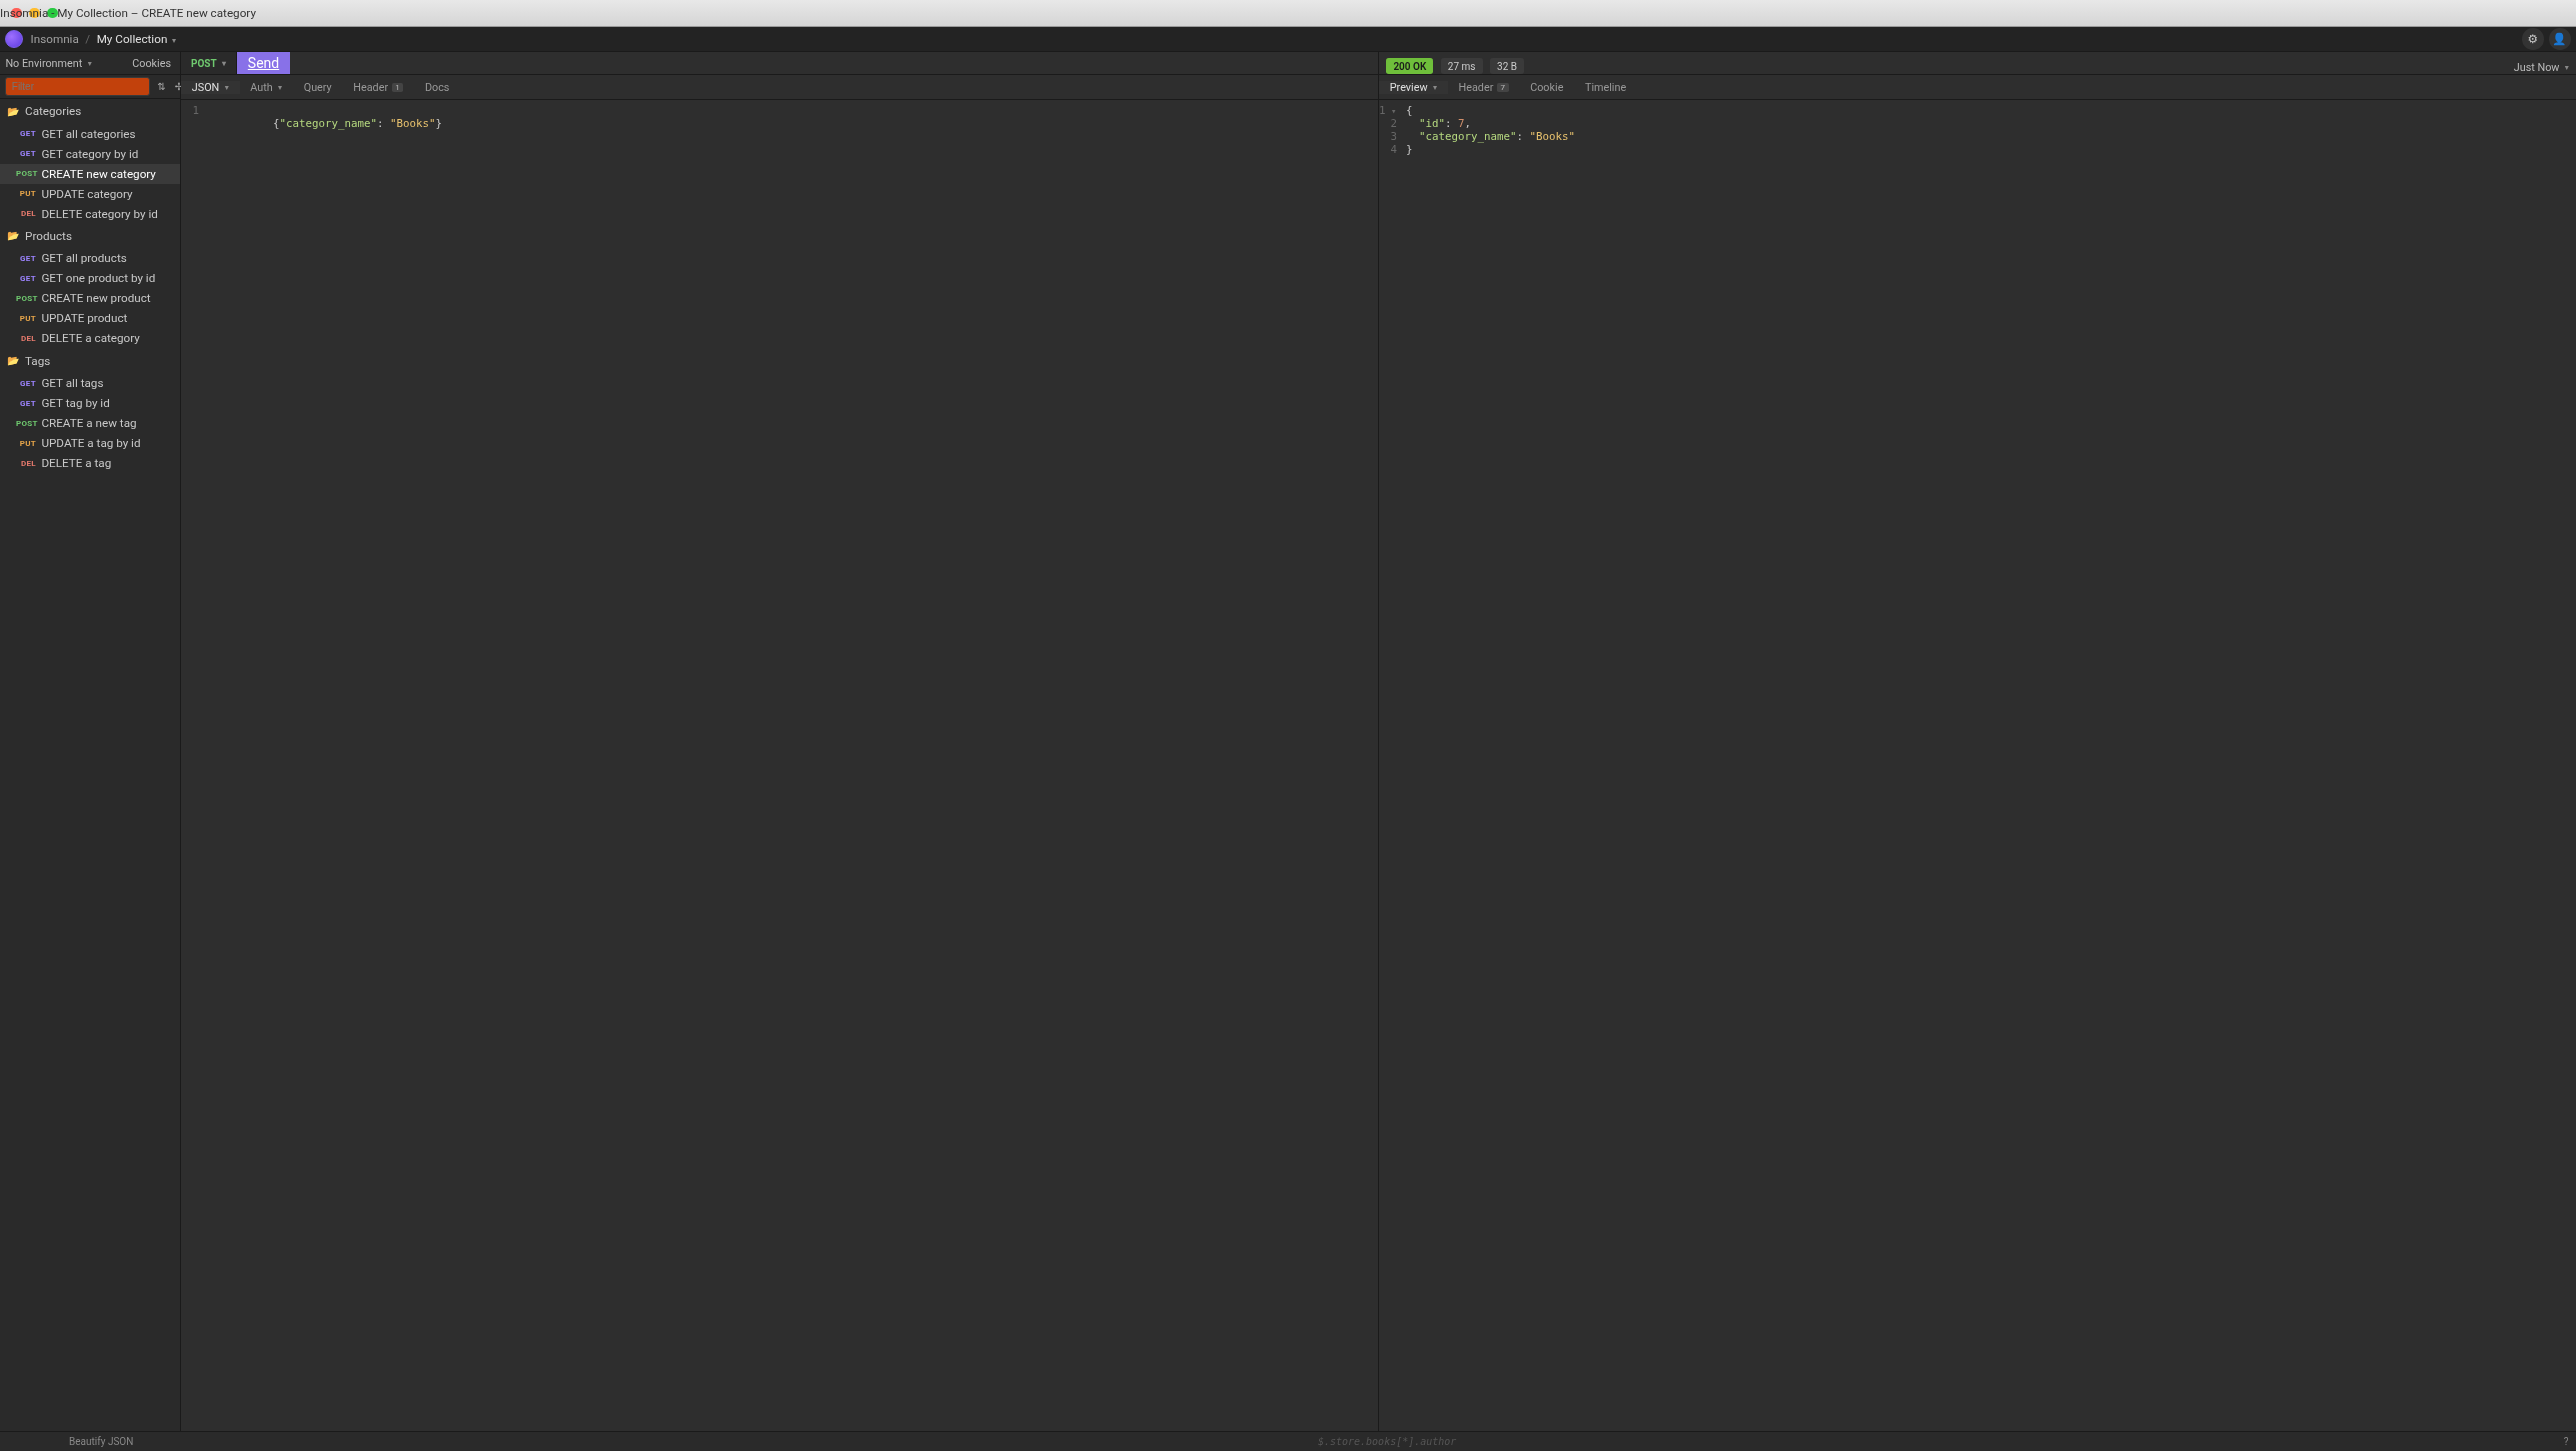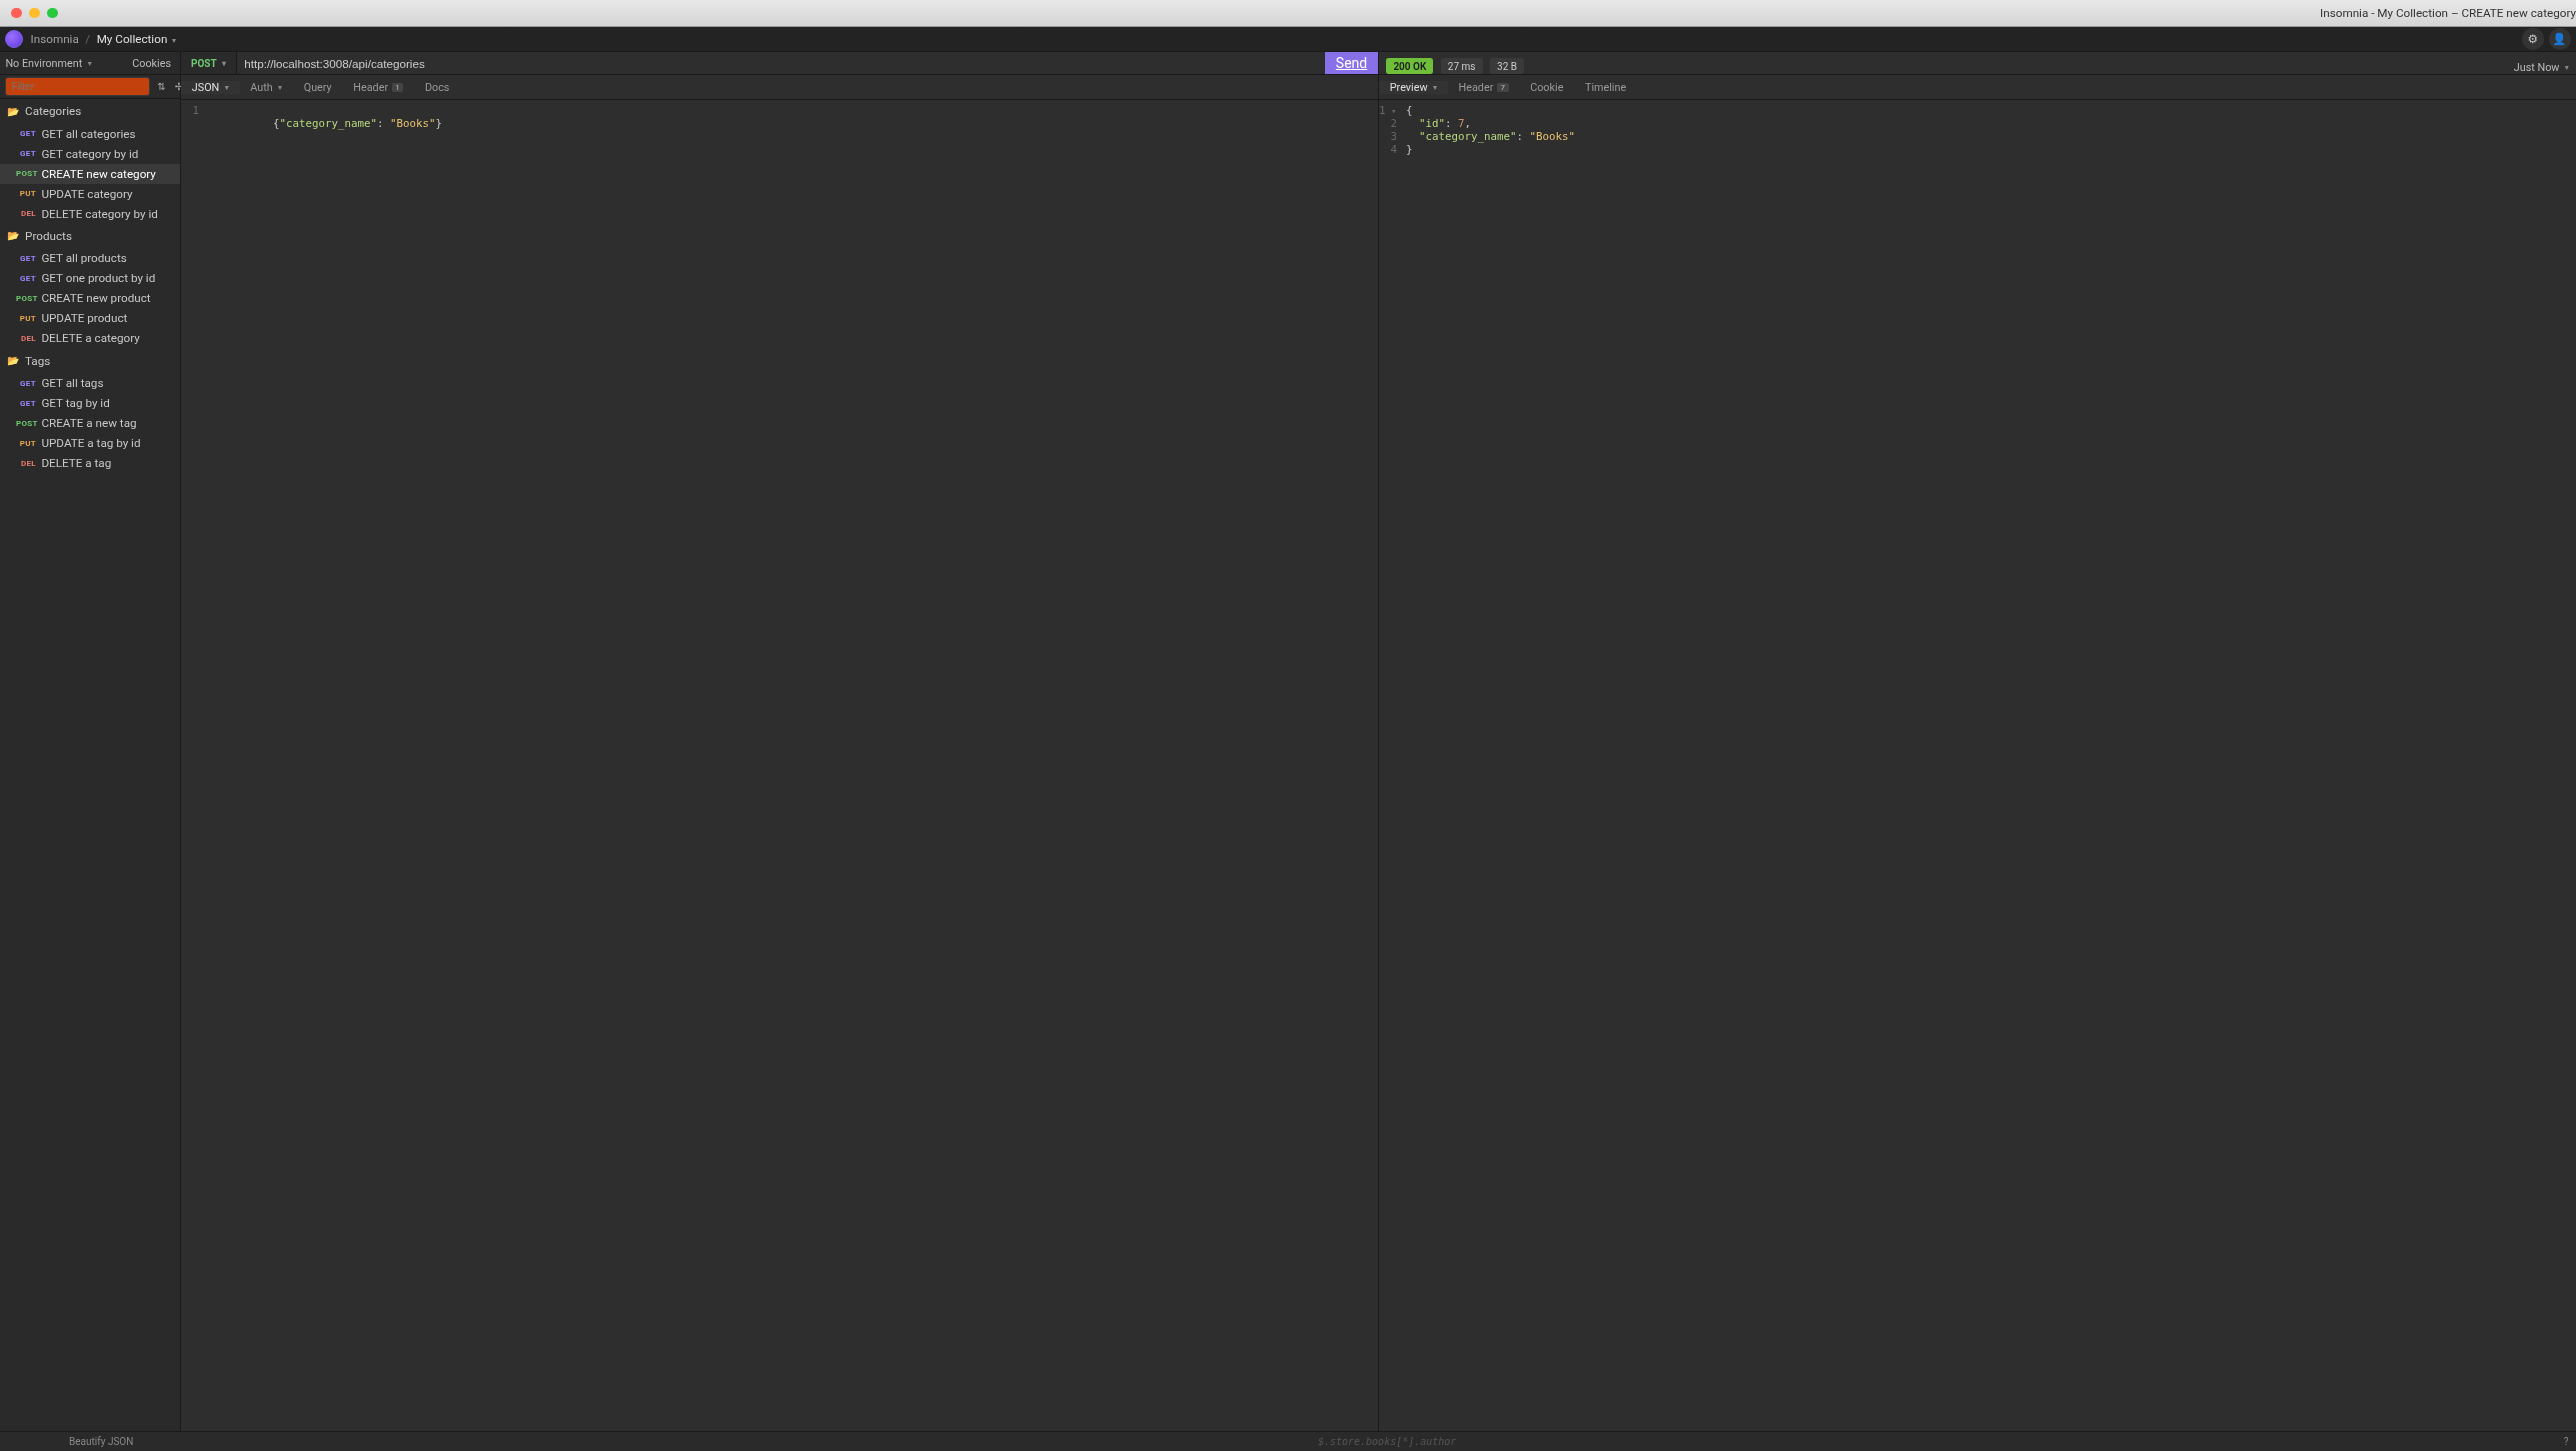--- a/index.html
+++ b/index.html
@@ -21,21 +21,21 @@
     align-items: center;
     position: relative;
     border-bottom: 0.9px solid #999;
   }
   .traffic-lights { display: flex; gap: 7.2px; padding-left: 10.8px; }
   .tl { width: 10.8px; height: 10.8px; border-radius: 50%; }
   .tl.red { background: #ff5f57; }
   .tl.yellow { background: #ffbd2e; }
   .tl.green { background: #28c940; }
   .titlebar-title {
-    position: absolute; left: 0; right: 0; text-align: right;
+    position: absolute; left: 0; right: 0; text-align: left;
     color: #333; font-size: 11.7px; pointer-events: none;
   }
   
   .header {
     height: 25px; background: #232323;
     display: flex; align-items: center;
     padding: 0 5.4px;
     border-bottom: 0.9px solid #1a1a1a;
   }
   .logo {
@@ -304,21 +304,20 @@
         </div>
       </div>
   </div>
 
   <div class="request-pane">
     <div class="url-row">
       <div class="method-select">
         <span>POST</span>
         <span class="caret">▾</span>
       </div>
-      <input class="url-input" value="http://localhost:3008/api/categories" style="">
       <div class="send-btn">Send</div>
     </div>
     <div class="tabs">
       <div class="tab active">
         <span>JSON</span>
         <span class="caret">▾</span>
       </div>
       <div class="tab">
         <span>Auth</span>
         <span class="caret">▾</span>

